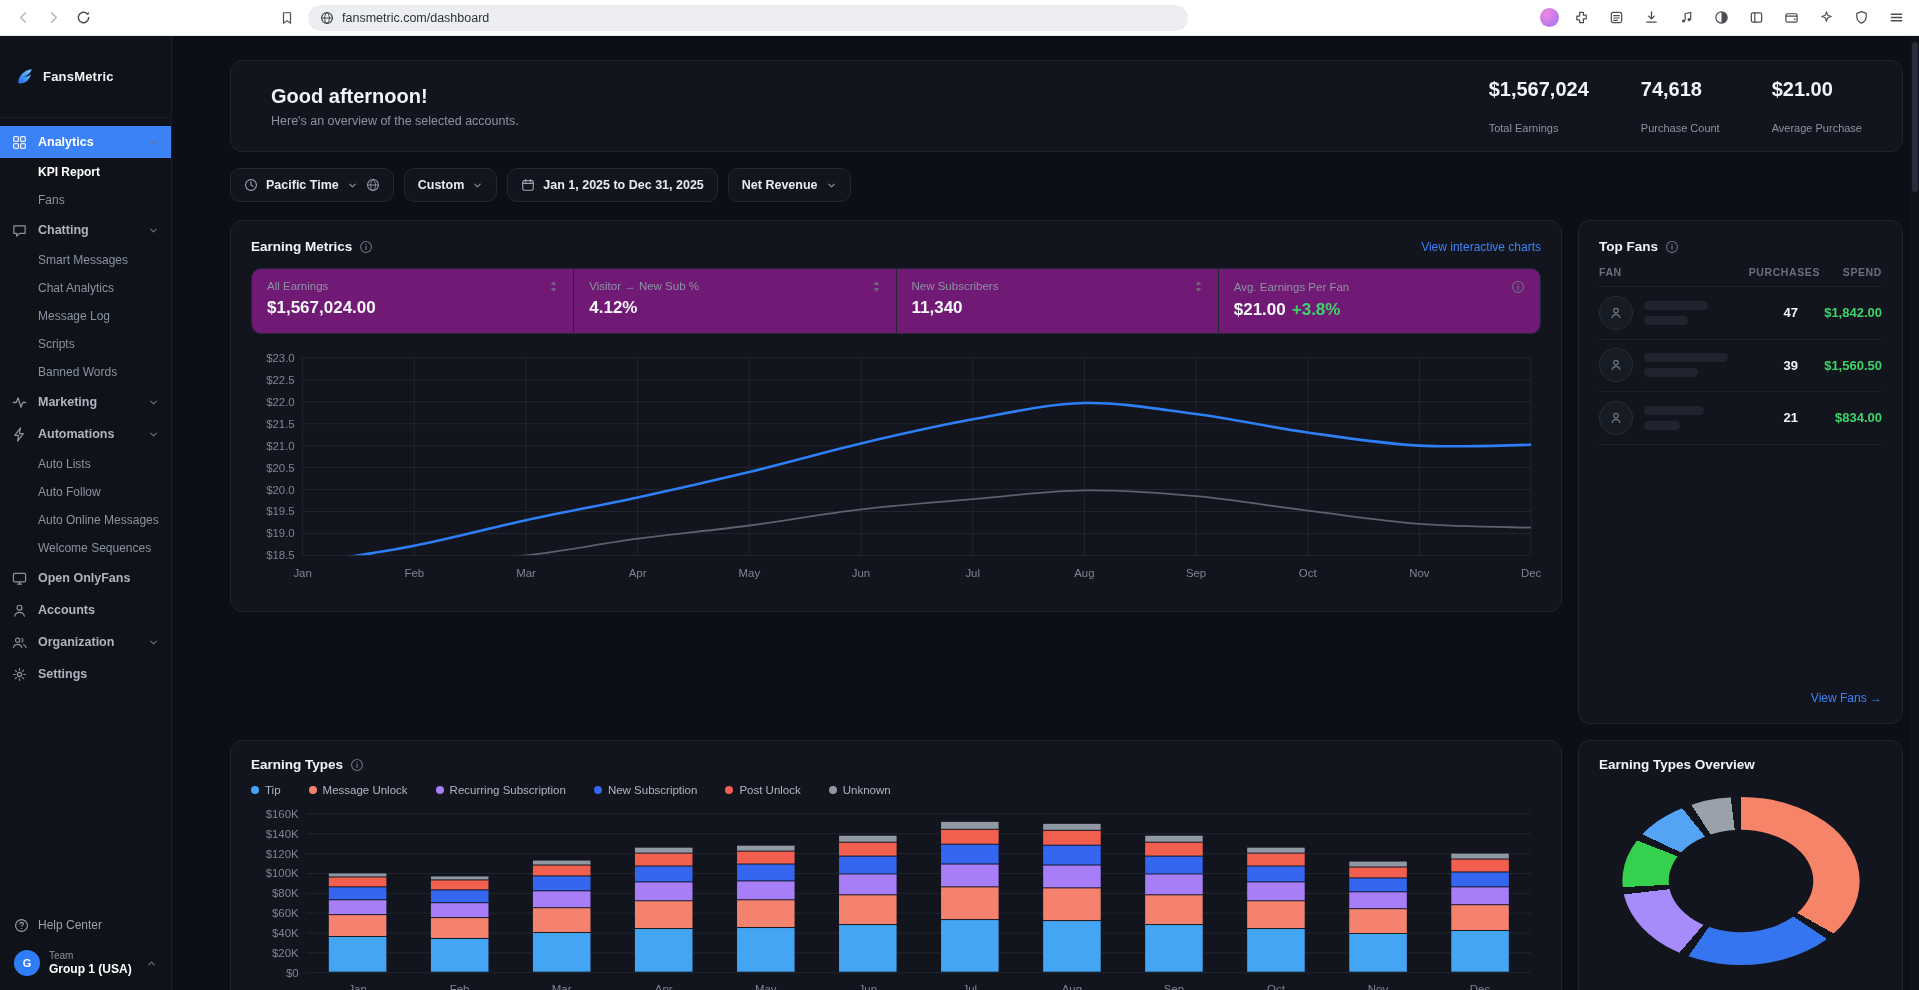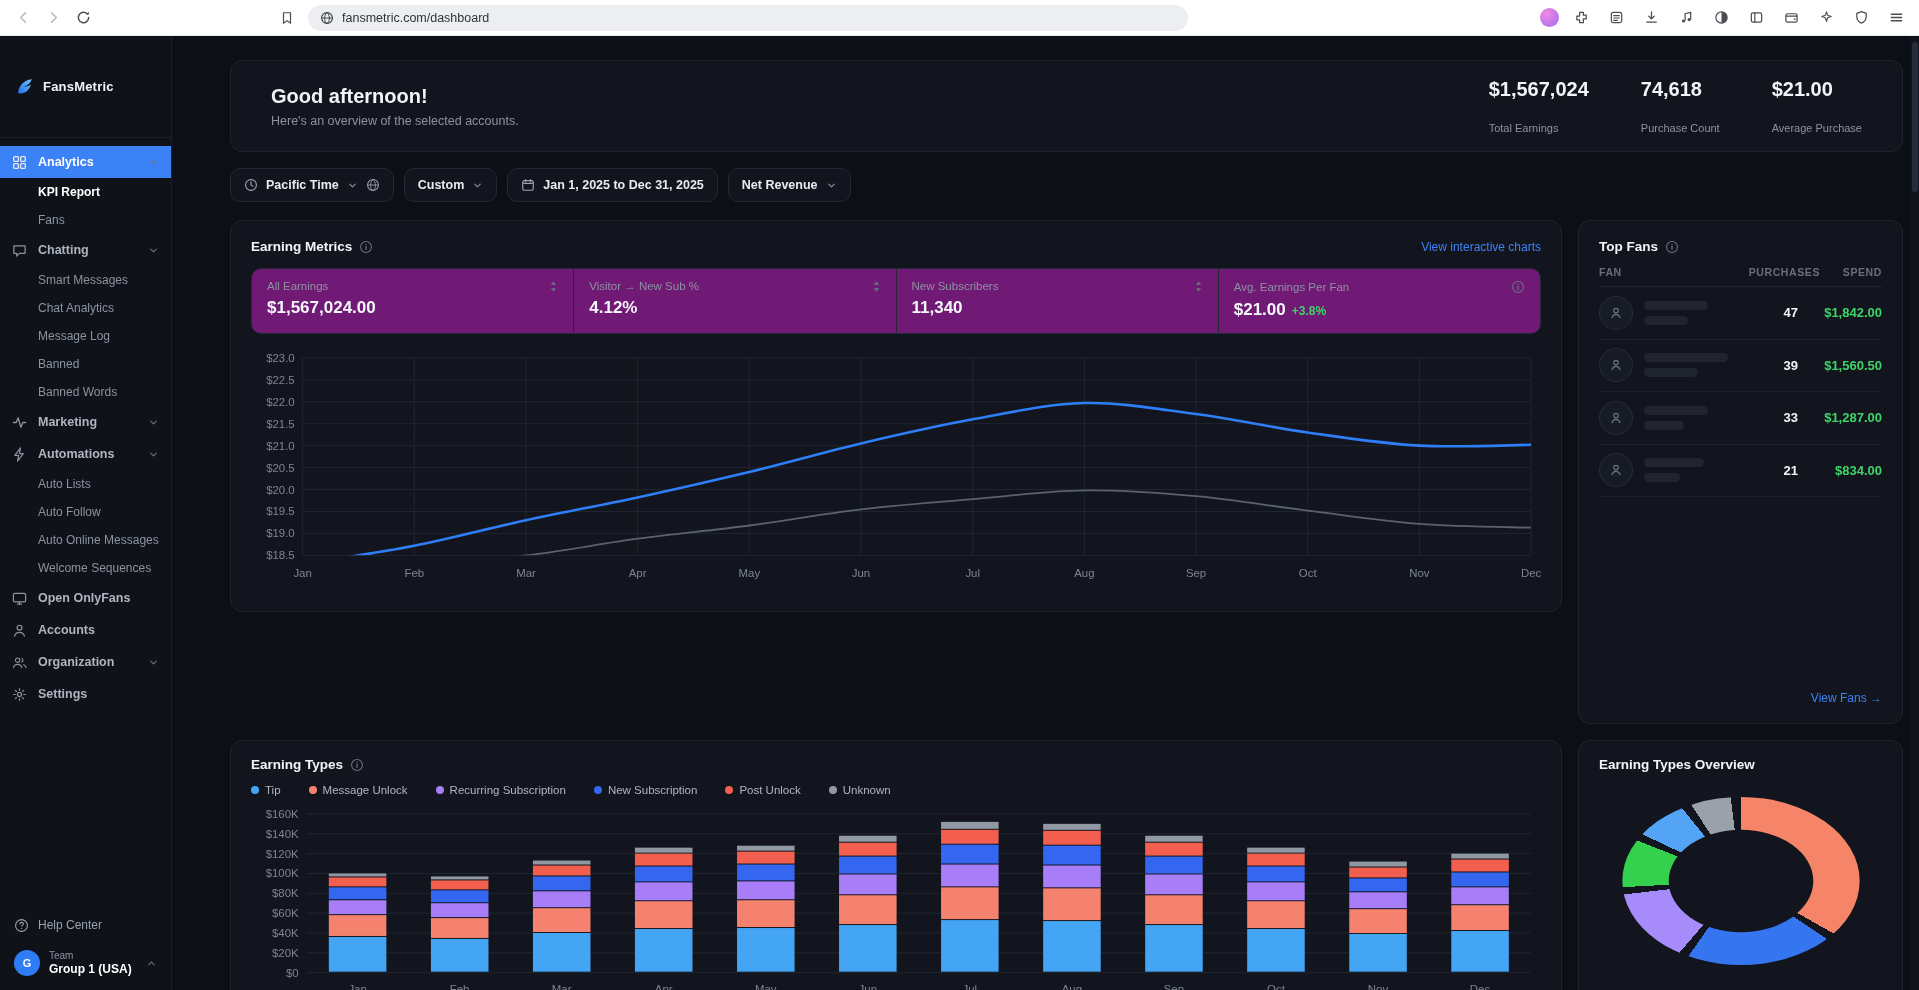--- a/index.html
+++ b/index.html
@@ -13,21 +13,21 @@
   .bicon.dis { color:#b8bcc3; }
   .bookmark-wrap { margin-left:178px; }
   .url-pill { margin-left:8px; width:880px; height:26px; background:#eceef2; border-radius:13px; display:flex; align-items:center; padding:0 12px; gap:8px; }
   .url-text { font-size:12.5px; color:#2f3338; }
   .browser-icons { margin-left:auto; margin-right:10px; display:flex; align-items:center; gap:9px; }
   .avatar-dot { width:19px; height:19px; border-radius:50%; background:radial-gradient(circle at 35% 30%, #f08ae0, #9f6cf5); }
 
   
   .app { display:flex; height:954px; background:#0c0f15; }
   .sidebar { width:172px; background:#0f1218; border-right:1px solid #1b1f28; display:flex; flex-direction:column; }
-  .brand { height:102px; display:flex; align-items:center; gap:8px; padding:0 14px; }
+  .brand { height:82px; display:flex; align-items:center; gap:8px; padding:0 14px; }
   .brand-name { color:#f2f4f8; font-size:13px; font-weight:bold; letter-spacing:.2px; }
   .side-sep { border-bottom:1px solid #1b1f28; }
   .nav { flex:1; padding:8px 0 0 0; overflow:hidden; }
   .nav-item { display:flex; align-items:center; gap:10px; height:32px; padding:0 12px; color:#aeb5c1; font-size:12.5px; font-weight:bold; cursor:pointer; }
   .nav-item.active { background:#3b82f6; color:#ffffff; }
   .nav-item .nicon { width:16px; display:flex; color:#8b93a2; }
   .nav-item.active .nicon { color:#e8ebf0; }
   .nav-item .chev { margin-left:auto; color:#6b7380; display:flex; }
   .nav-sub { display:flex; align-items:center; height:28px; padding-left:38px; font-size:12px; color:#8b93a2; cursor:pointer; }
   .nav-sub.active { color:#ffffff; font-weight:bold; }
@@ -74,21 +74,21 @@
   .head-link { margin-left:auto; font-size:12px; color:#3b82f6; cursor:pointer; }
 
   .metrics-card { height:392px; padding:18px 20px; }
   .metrics-strip { margin-top:14px; border:1px solid #232834; background:#701a75; border-radius:10px; display:flex; }
   .tile { flex:1; padding:11px 15px 13px 15px; cursor:pointer; }
   .tile + .tile { border-left:1px solid #232834; }
   .tile-top { display:flex; align-items:center; }
   .tile-label { font-size:11.5px; color:#8b93a2; }
   .tile-sort { margin-left:auto; display:flex; }
   .tile-value { font-size:17px; font-weight:bold; color:#f5f7fa; margin-top:6px; }
-  .tile-delta { font-size:12px; font-weight:bold; color:#3fd46a; margin-left:6px; }
+  .tile-delta { font-size:17px; font-weight:bold; color:#3fd46a; margin-left:6px; }
   .line-chart-wrap { margin-top:12px; }
   .line-chart-wrap svg, .bar-chart-wrap svg { display:block; width:100%; }
 
   .topfans-card { height:504px; padding:18px 20px; display:flex; flex-direction:column; }
   .tf-header { display:flex; margin-top:12px; padding-bottom:8px; border-bottom:1px solid #20242e;
     font-size:10.5px; letter-spacing:.6px; color:#68707d; font-weight:bold; }
   .tf-rows { flex:1; }
   .tf-row { display:flex; align-items:center; height:52.5px; border-bottom:1px solid #1b202a; cursor:pointer; }
   .tf-ava { width:34px; height:34px; border-radius:50%; background:#171b23; border:1px solid #262c37; display:flex; align-items:center; justify-content:center; color:#6b7380; }
   .tf-skel { display:flex; flex-direction:column; gap:6px; margin-left:11px; }
@@ -254,21 +254,21 @@
           <span>Chatting</span>
           <span class="chev">
             <svg width="11" height="11" viewBox="0 0 16 16">
               <path d="M4 6l4 4 4-4" fill="none" stroke="currentColor" stroke-width="1.6" stroke-linecap="round" stroke-linejoin="round"></path>
             </svg>
           </span>
         </div>
         <div class="nav-sub">Smart Messages</div>
         <div class="nav-sub">Chat Analytics</div>
         <div class="nav-sub">Message Log</div>
-        <div class="nav-sub">Banned</div>
+        <div class="nav-sub">Scripts</div>
         <div class="nav-sub">Banned Words</div>
         <div class="nav-item">
           <span class="nicon">
             <svg width="15" height="15" viewBox="0 0 16 16">
               <path d="M1.5 8h3l2-5 3 10 2-5h3" fill="none" stroke="currentColor" stroke-width="1.4" stroke-linecap="round" stroke-linejoin="round"></path>
             </svg>
           </span>
           <span>Marketing</span>
           <span class="chev">
             <svg width="11" height="11" viewBox="0 0 16 16">
@@ -604,34 +604,20 @@
                   <span class="tf-spend">$1,560.50</span>
                 </div>
                 <div class="tf-row">
                   <span class="tf-ava">
                     <svg width="16" height="16" viewBox="0 0 16 16">
                       <circle cx="8" cy="5.6" r="2.3" fill="none" stroke="currentColor" stroke-width="1.2"></circle>
                       <path d="M4 12.6c.7-2.3 2.2-3.3 4-3.3s3.3 1 4 3.3" fill="none" stroke="currentColor" stroke-width="1.2" stroke-linecap="round"></path>
                     </svg>
                   </span>
                   <span class="tf-skel">
-                    <span class="skel-bar" style="width:64px"></span>
-                    <span class="skel-bar" style="width:40px"></span>
-                  </span>
-                  <span class="tf-purch">33</span>
-                  <span class="tf-spend">$1,287.00</span>
-                </div>
-                <div class="tf-row">
-                  <span class="tf-ava">
-                    <svg width="16" height="16" viewBox="0 0 16 16">
-                      <circle cx="8" cy="5.6" r="2.3" fill="none" stroke="currentColor" stroke-width="1.2"></circle>
-                      <path d="M4 12.6c.7-2.3 2.2-3.3 4-3.3s3.3 1 4 3.3" fill="none" stroke="currentColor" stroke-width="1.2" stroke-linecap="round"></path>
-                    </svg>
-                  </span>
-                  <span class="tf-skel">
                     <span class="skel-bar" style="width:60px"></span>
                     <span class="skel-bar" style="width:36px"></span>
                   </span>
                   <span class="tf-purch">21</span>
                   <span class="tf-spend">$834.00</span>
                 </div>
               </div>
             <div class="tf-link">View Fans →</div>
           </div>
         </div>

